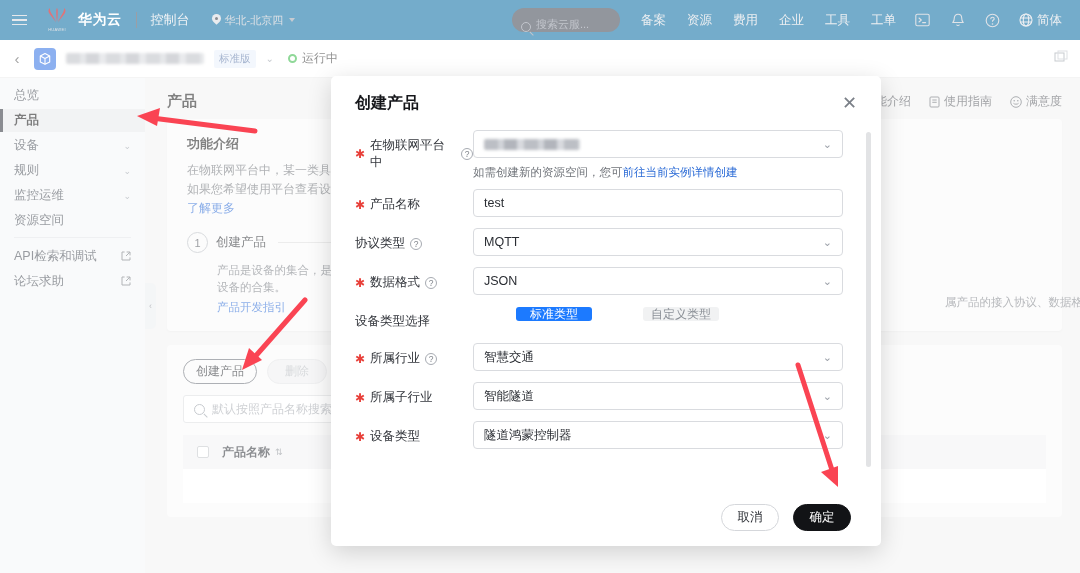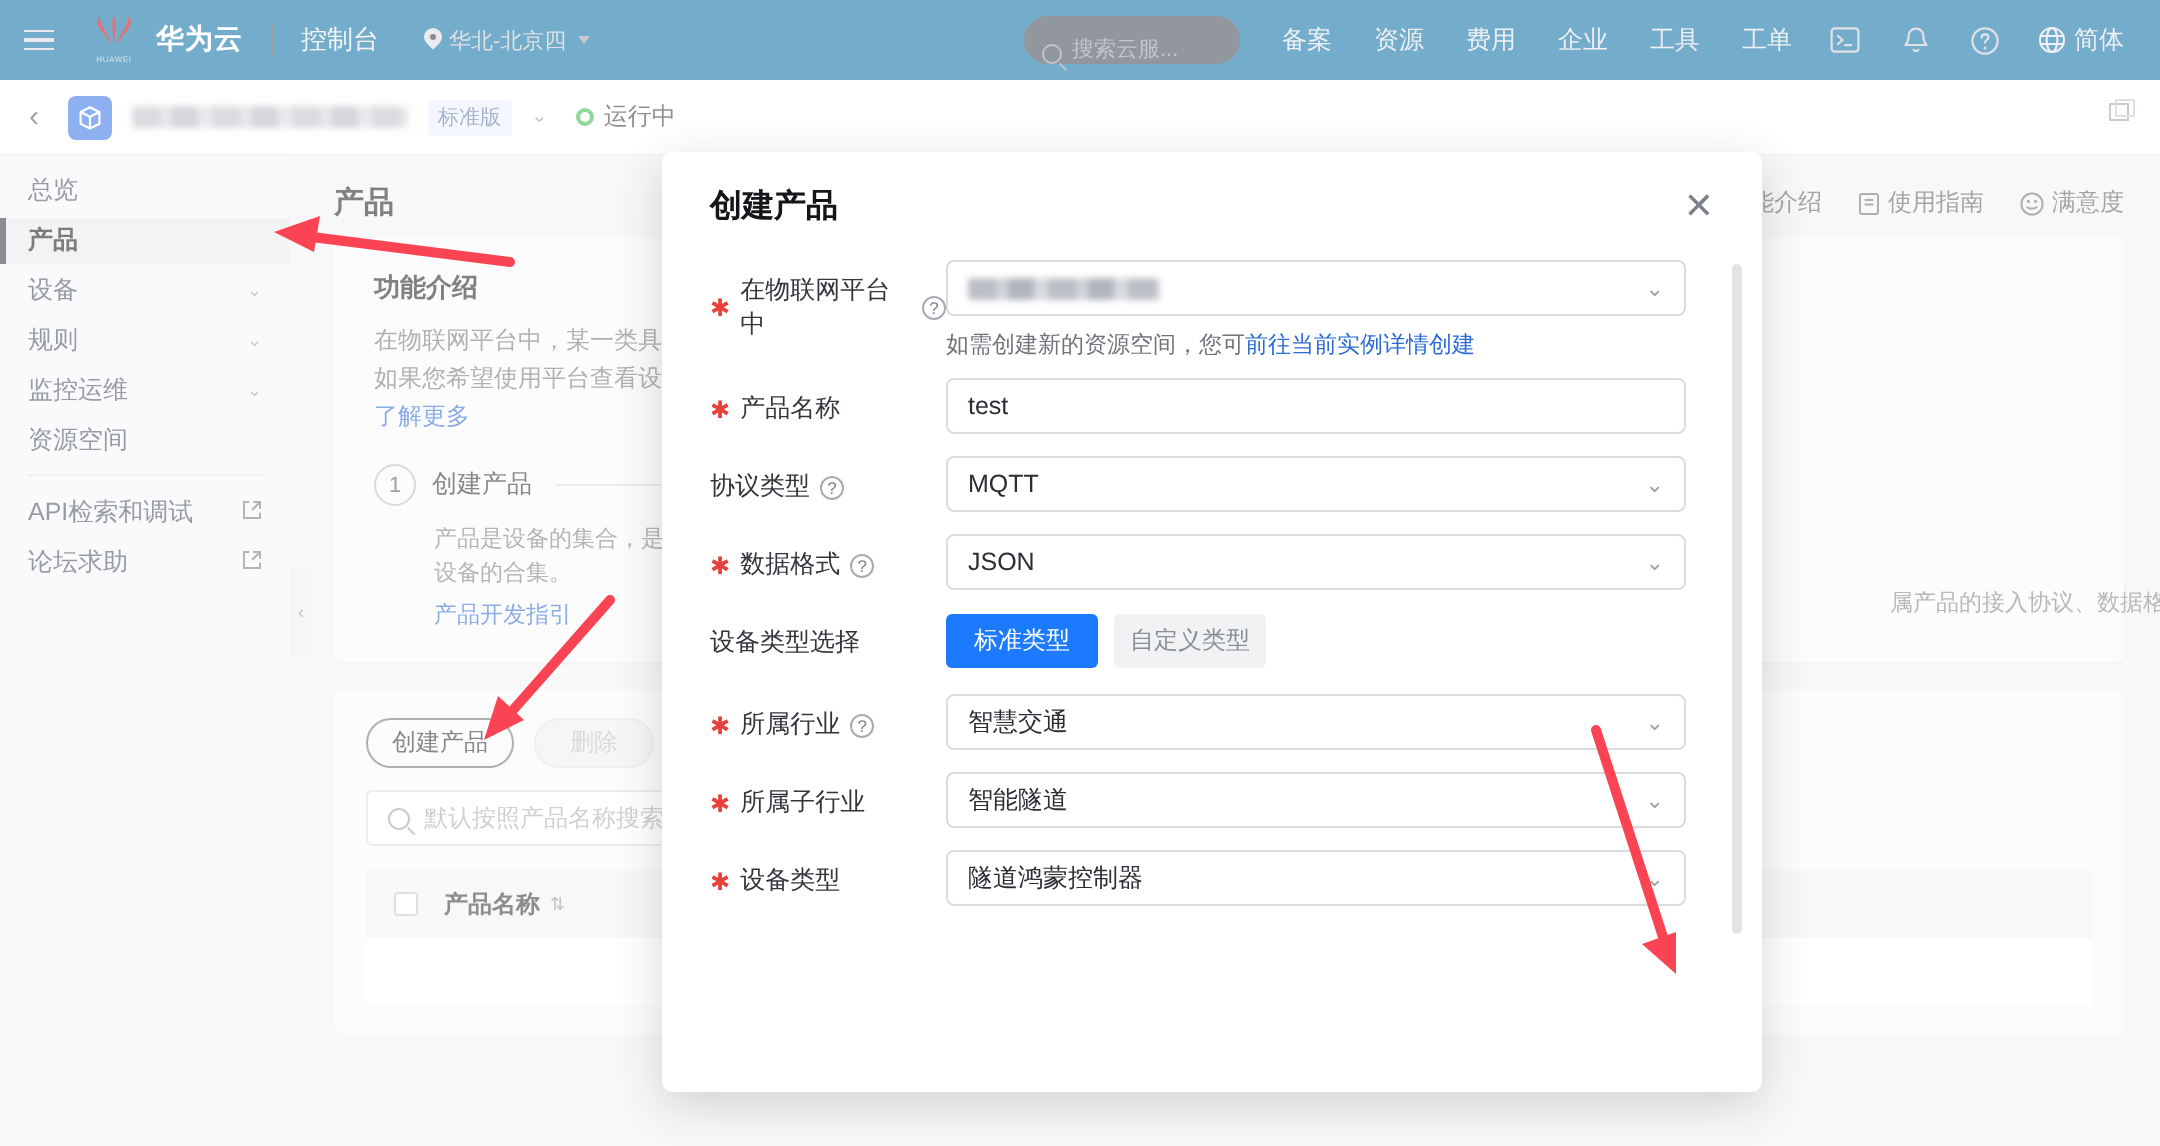--- a/index.html
+++ b/index.html
@@ -170,22 +170,22 @@
      flex:none; }
   .fctrl { flex: 1; min-width: 0; }
   .fselect, .finput {
     height: 28px; border: 1px solid #d9dbdf; border-radius: 4px; background: #fff;
     display: flex; align-items: center; padding: 0 10px; font-size: 12.5px; color: #2a2d33;
     cursor: pointer; position: relative;
   }
   .fselect .chev-i { margin-left: auto; color: #9ba0a8; font-size: 11px;}
   .fhelp { font-size: 11.5px; color: #70747a; margin-top: 7px; }
   .segbtns { display: flex; gap: 8px; padding-top: 1px; }
-  .seg { height: 27px; min-width: 76px; border-radius: 3px; font-size: 12px;
-     display:flex; align-items:center; justify-content:center; cursor: pointer;}
+  .seg { height: 14px; min-width: 76px; border-radius: 3px; font-size: 12px;
+     display:flex; align-items:center; justify-content:center; cursor: pointer; margin-left: 43px;}
   .seg.on { background: #1c7aff; color: #fff; }
   .seg.off { background: #f1f2f3; color: #8a8f96; }
   .modal-foot { height: 58px; flex: none; display: flex; align-items: center;
      justify-content: flex-end; padding: 0 30px; gap: 14px; }
   .btn-cancel { width: 58px; height: 27px; border-radius: 14px; border: 1px solid #d5d7db;
      background: #fff; font-size: 12.5px; color: #2a2d33; display:flex; align-items:center;
      justify-content:center; cursor: pointer;}
   .btn-ok { width: 58px; height: 27px; border-radius: 14px; background: #121316;
      color: #fff; font-size: 12.5px; display:flex; align-items:center; justify-content:center;
      cursor: pointer; border: 1px solid #121316;}
@@ -548,20 +548,24 @@
             <span>隧道鸿蒙控制器</span>
             <span class="chev-i">⌄</span>
           </div>
         </div>
       </div>
 
       <div class="scroll-track"></div>
       <div class="scroll-thumb"></div>
     </div>
 
+    <div class="modal-foot">
+      <div class="btn-cancel">取消</div>
+      <div class="btn-ok">确定</div>
+    </div>
   </div>
 
   <svg class="arrows" width="1080" height="573" viewBox="0 0 1080 573" xmlns="http://www.w3.org/2000/svg">
     <defs>
       <linearGradient id="ag" x1="0" y1="0" x2="1" y2="0">
         <stop offset="0" stop-color="#fa4453"></stop>
           <stop offset="1" stop-color="#ff8d94"></stop>
       </linearGradient>
     </defs>
 

